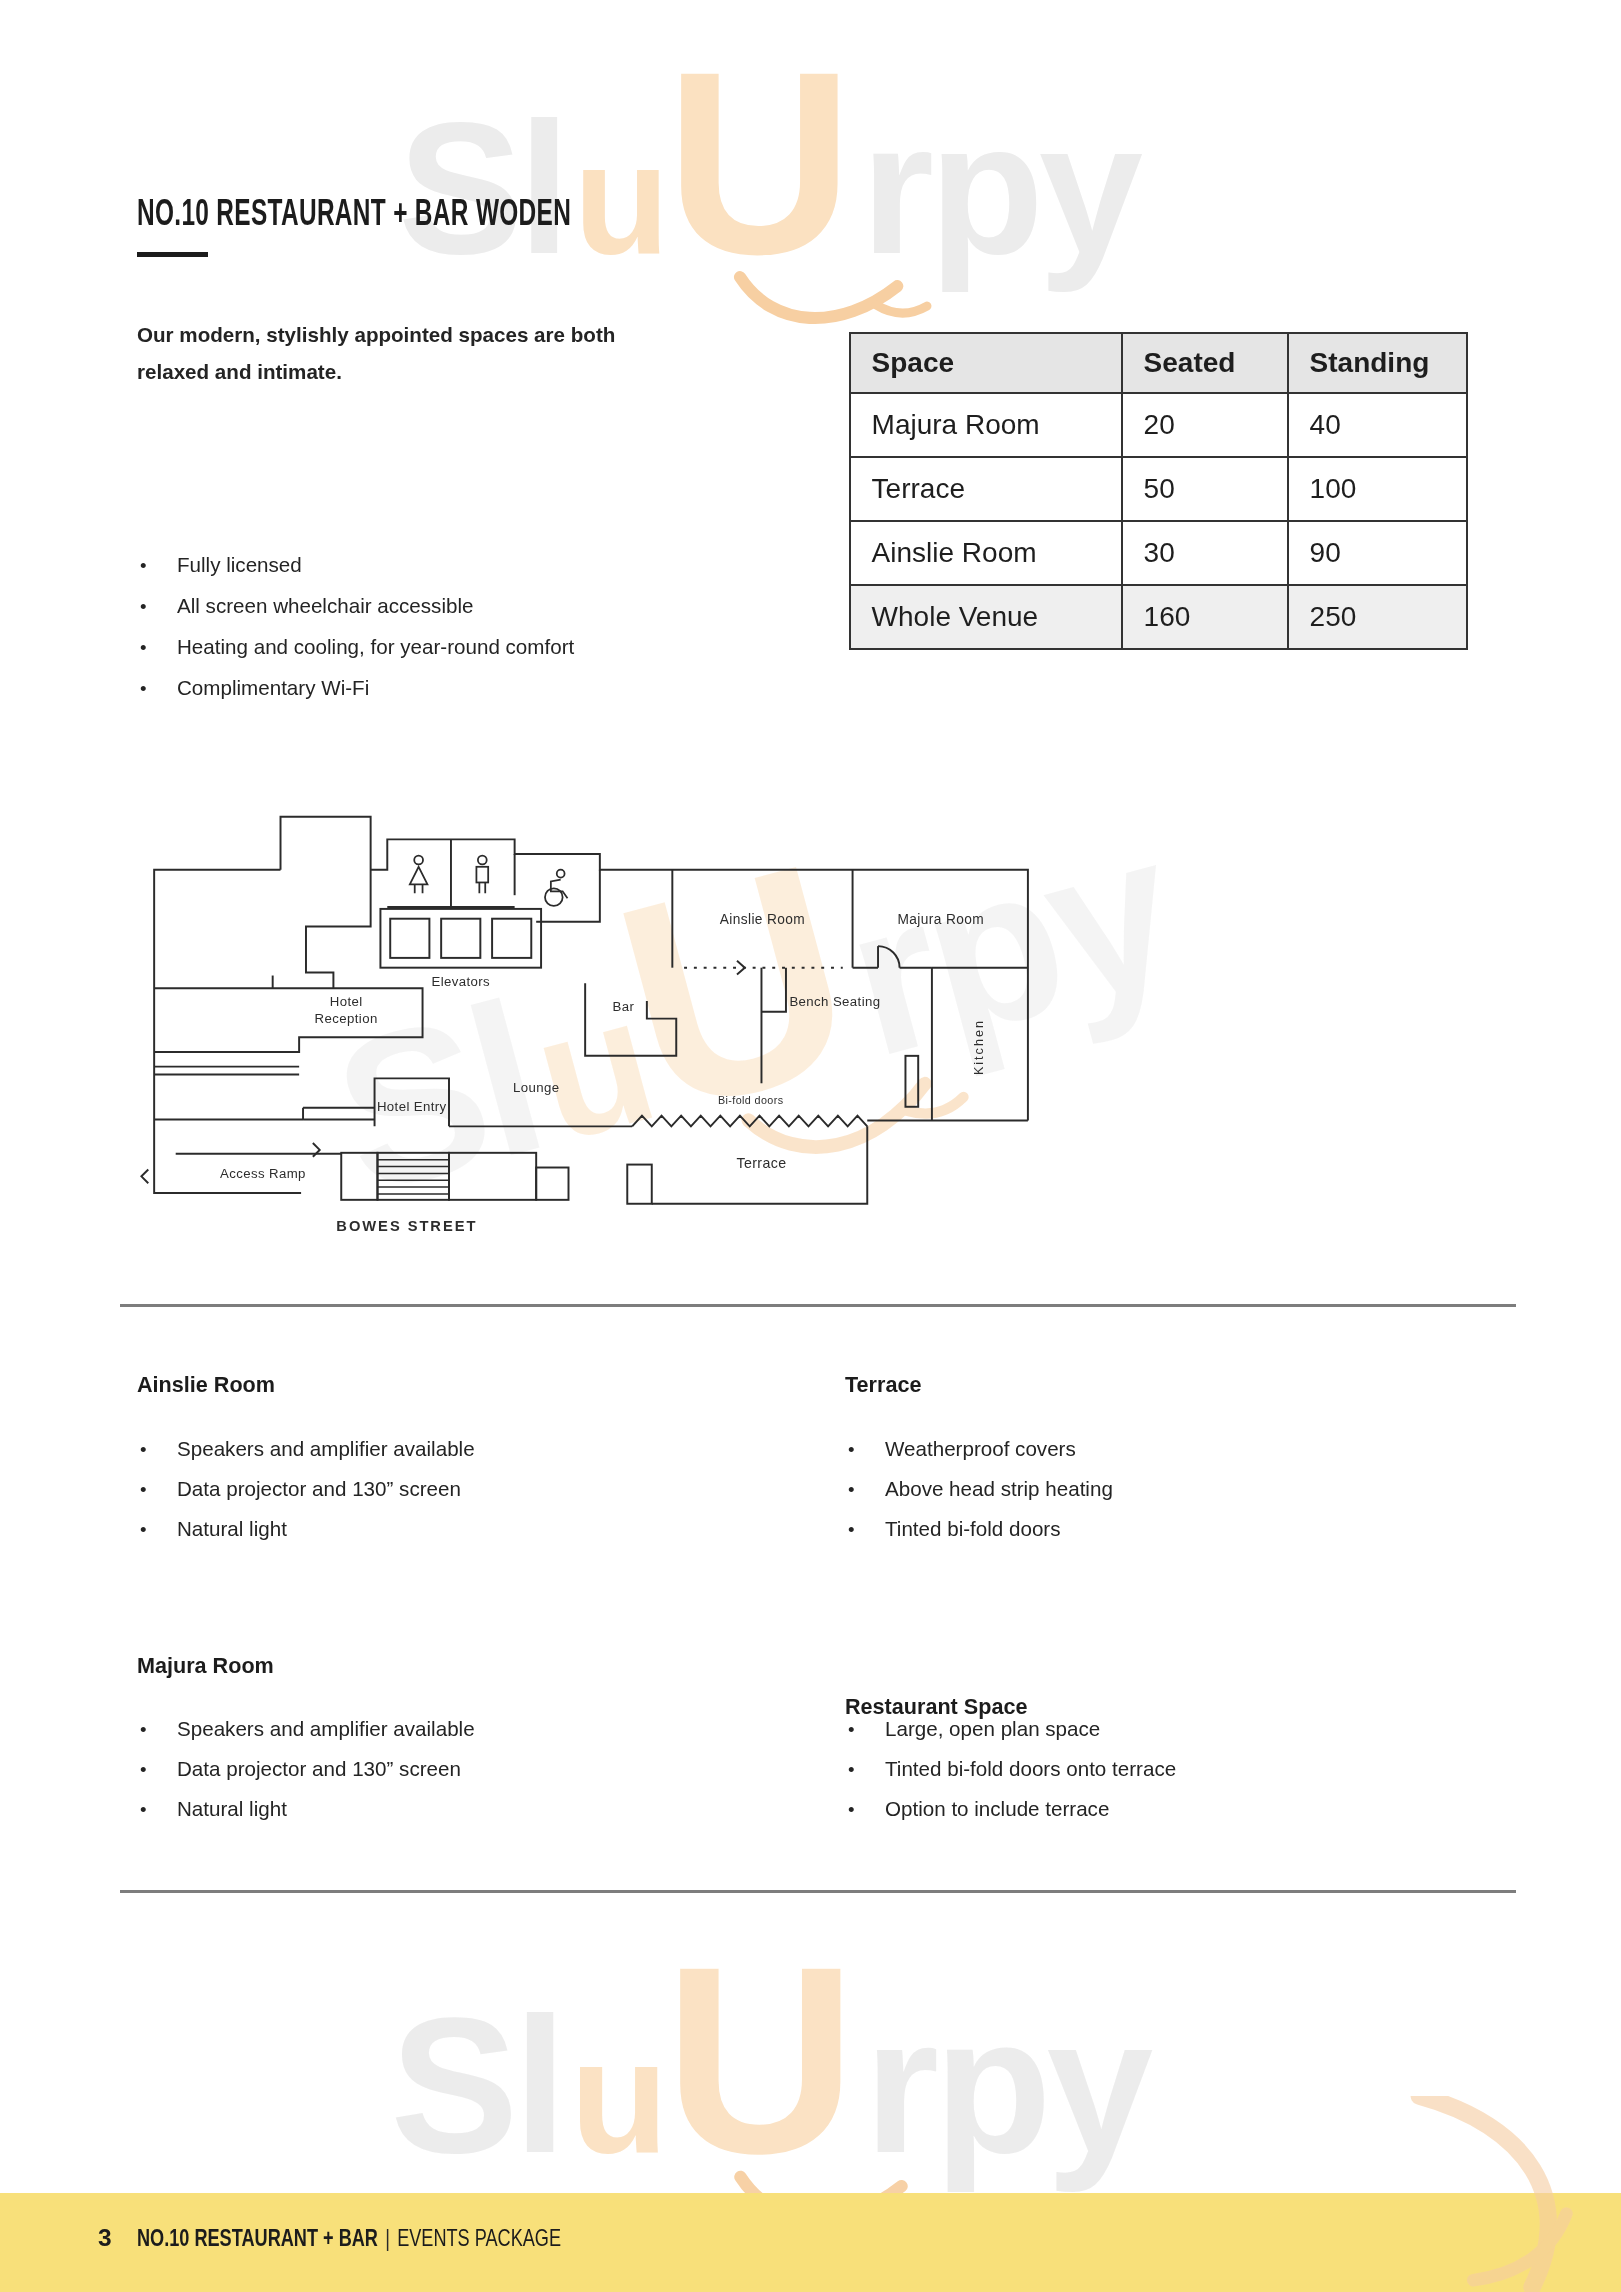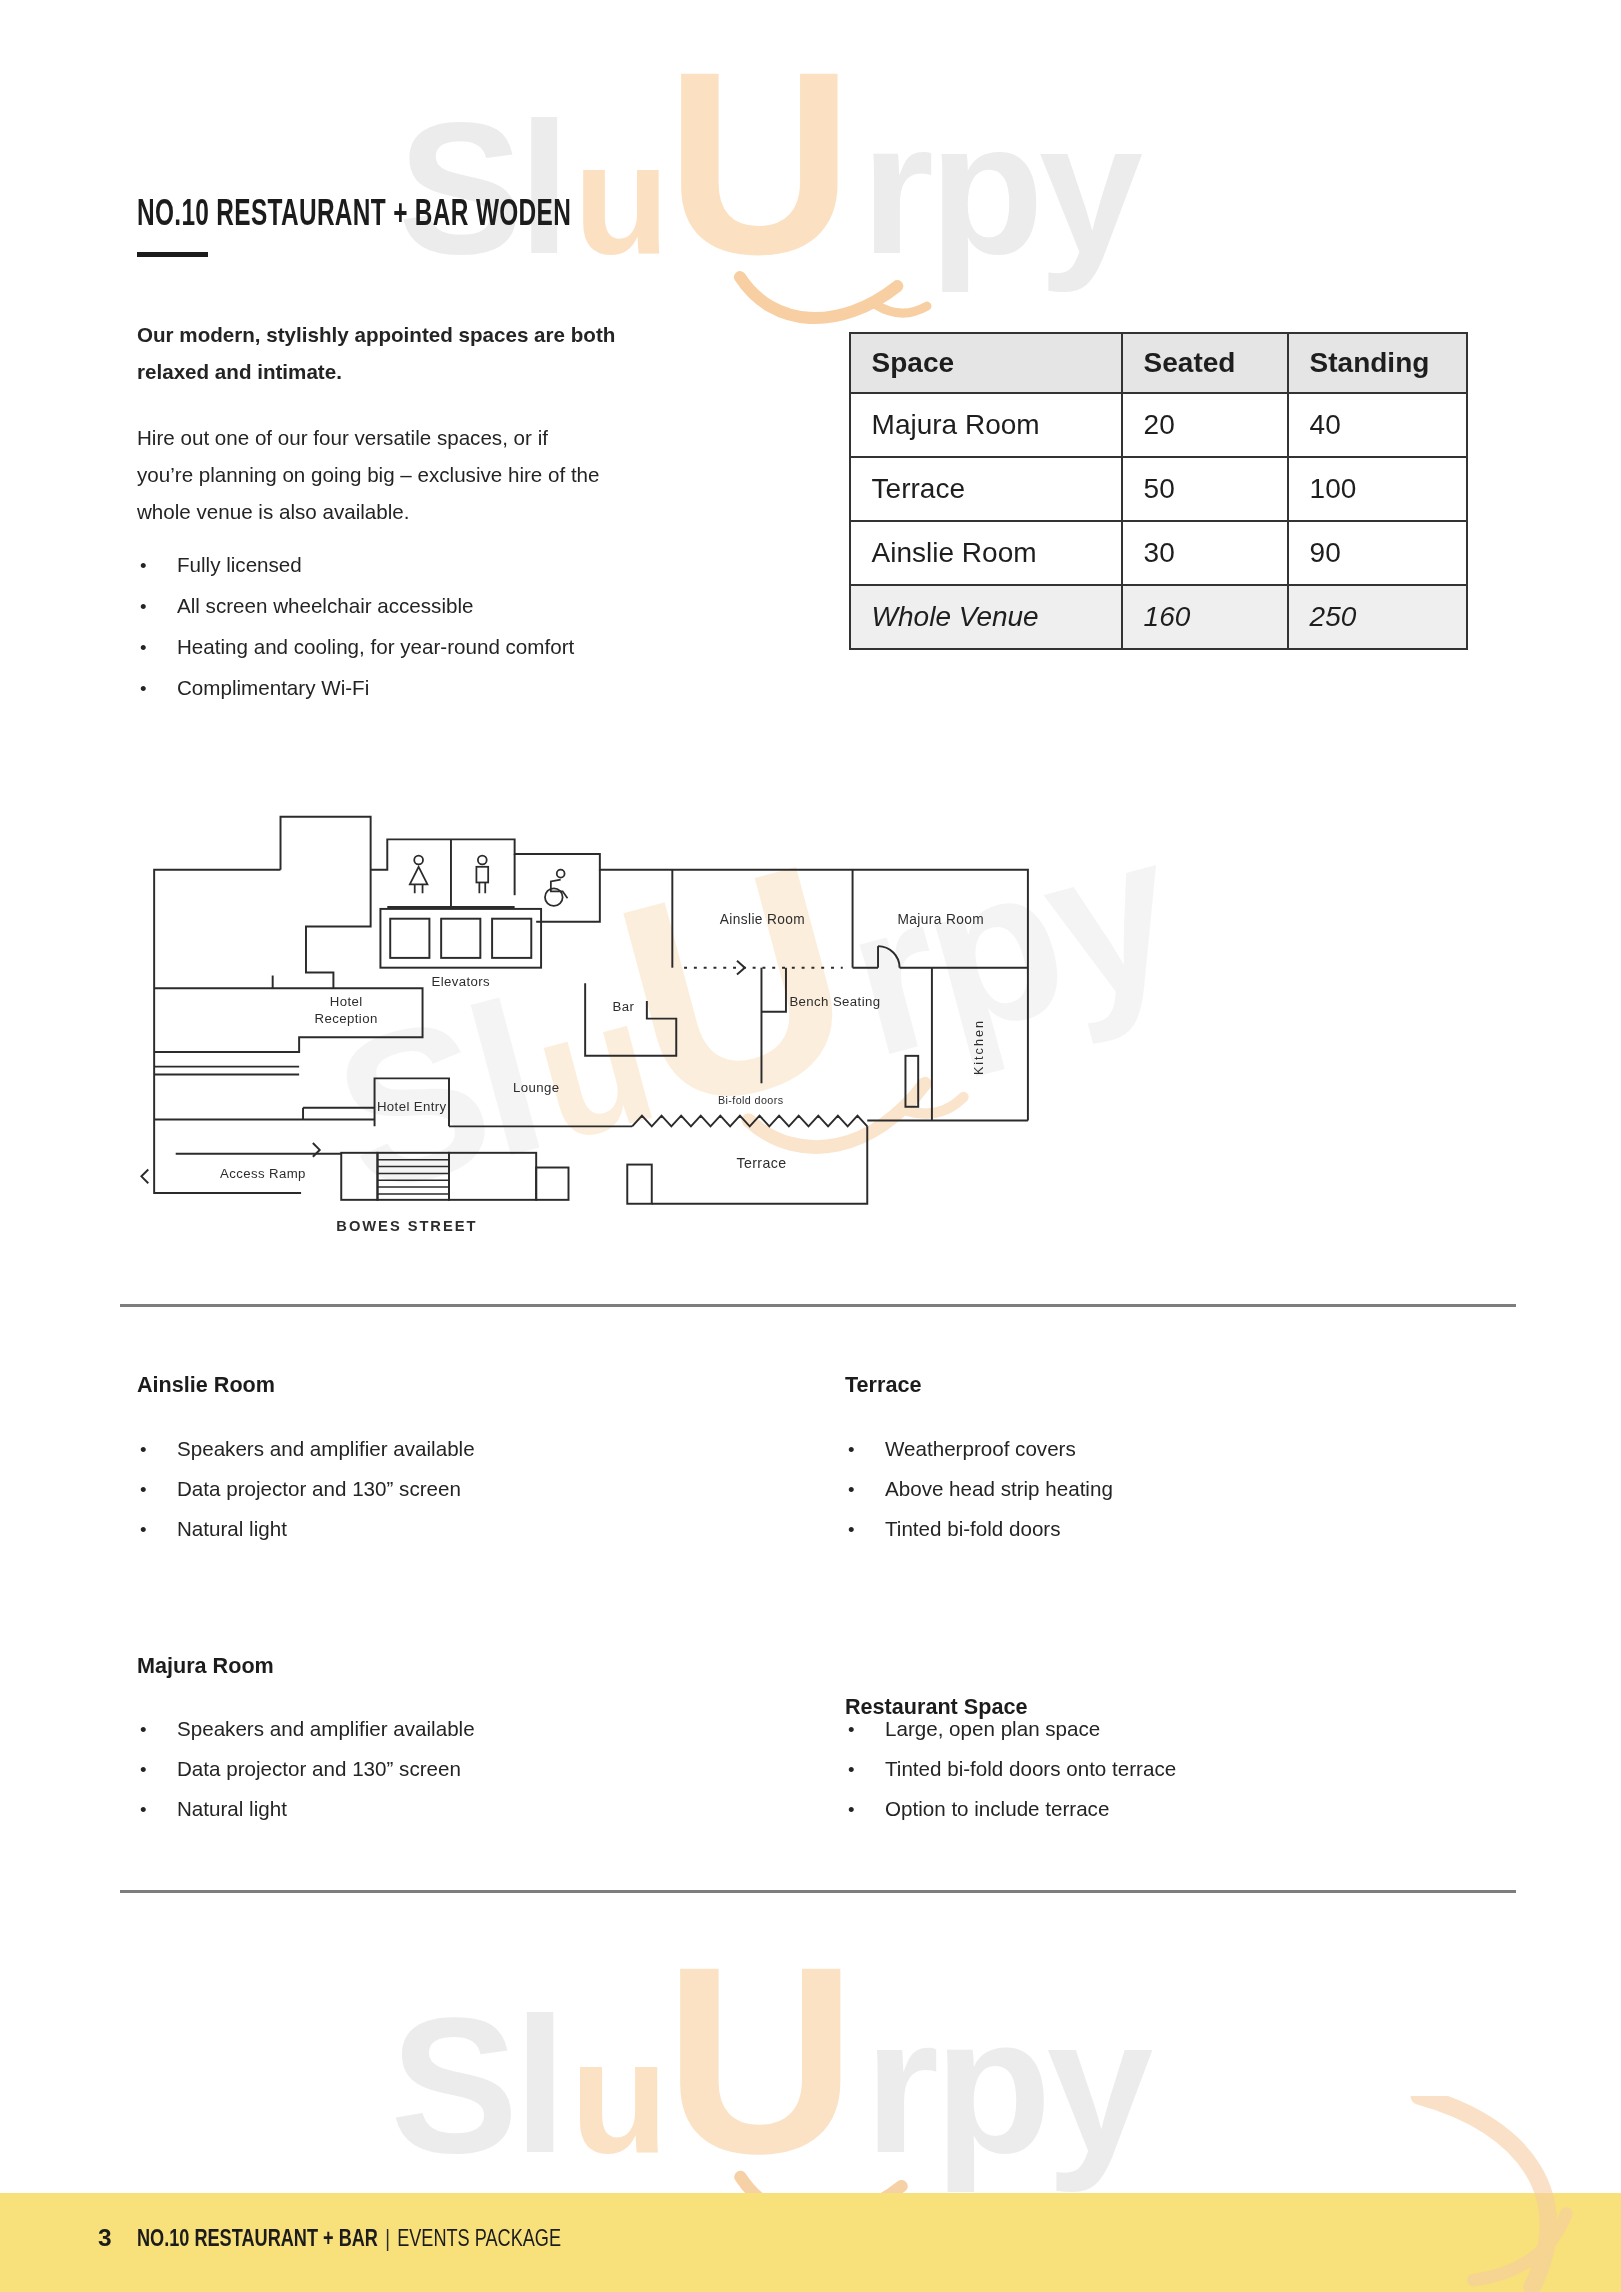--- a/index.html
+++ b/index.html
@@ -33,21 +33,21 @@
   ul.blist .dot { width:37px; flex:none; font-size:18.6px; }
   .features { left:140px; top:553px; }
   .features li { height:41px; }
 
   
   table.cap { position:absolute; left:849px; top:332px; border-collapse:collapse;
               font-size:28px; color:#1e1e1e; }
   table.cap th, table.cap td { border:2px solid #333333; text-align:left; padding-left:20.6px; }
   table.cap th { height:60px; font-weight:700; background:#e5e5e5; }
   table.cap td { height:64px; font-weight:400; background:#ffffff; }
-  table.cap tr.last td { background:#efefef;font-style:italic; }
+  table.cap tr.last td { background:#efefef; }
   .col-space { width:272px; } .col-seated { width:166px; } .col-standing { width:179px; }
 
   
   .plan { position:absolute; left:98px; top:809px; z-index:1; }
   .plan text { font-family:"Liberation Sans", sans-serif; fill:#2d2d2d; }
 
   
   .divider { position:absolute; left:120px; width:1396px; height:2.9px; background:#7d7d7d; }
   .d1 { top:1304px; } .d2 { top:1890px; }
 
@@ -102,23 +102,20 @@
       </svg>
   </div>
 
   <div class="layer">
 
     <h1 class="title">NO.10 RESTAURANT + BAR WODEN</h1>
     <div class="title-rule"></div>
 
     <p class="para b p1">Our modern, stylishly appointed spaces are both
 relaxed and intimate.</p>
-    <p class="para p2">Hire out one of our four versatile spaces, or if
-you’re planning on going big – exclusive hire of the
-whole venue is also available.</p>
 
     <ul class="blist features">
       <li>
           <span class="dot">•</span>
           <span>Fully licensed</span>
         </li>
       <li>
           <span class="dot">•</span>
           <span>All screen wheelchair accessible</span>
         </li>

